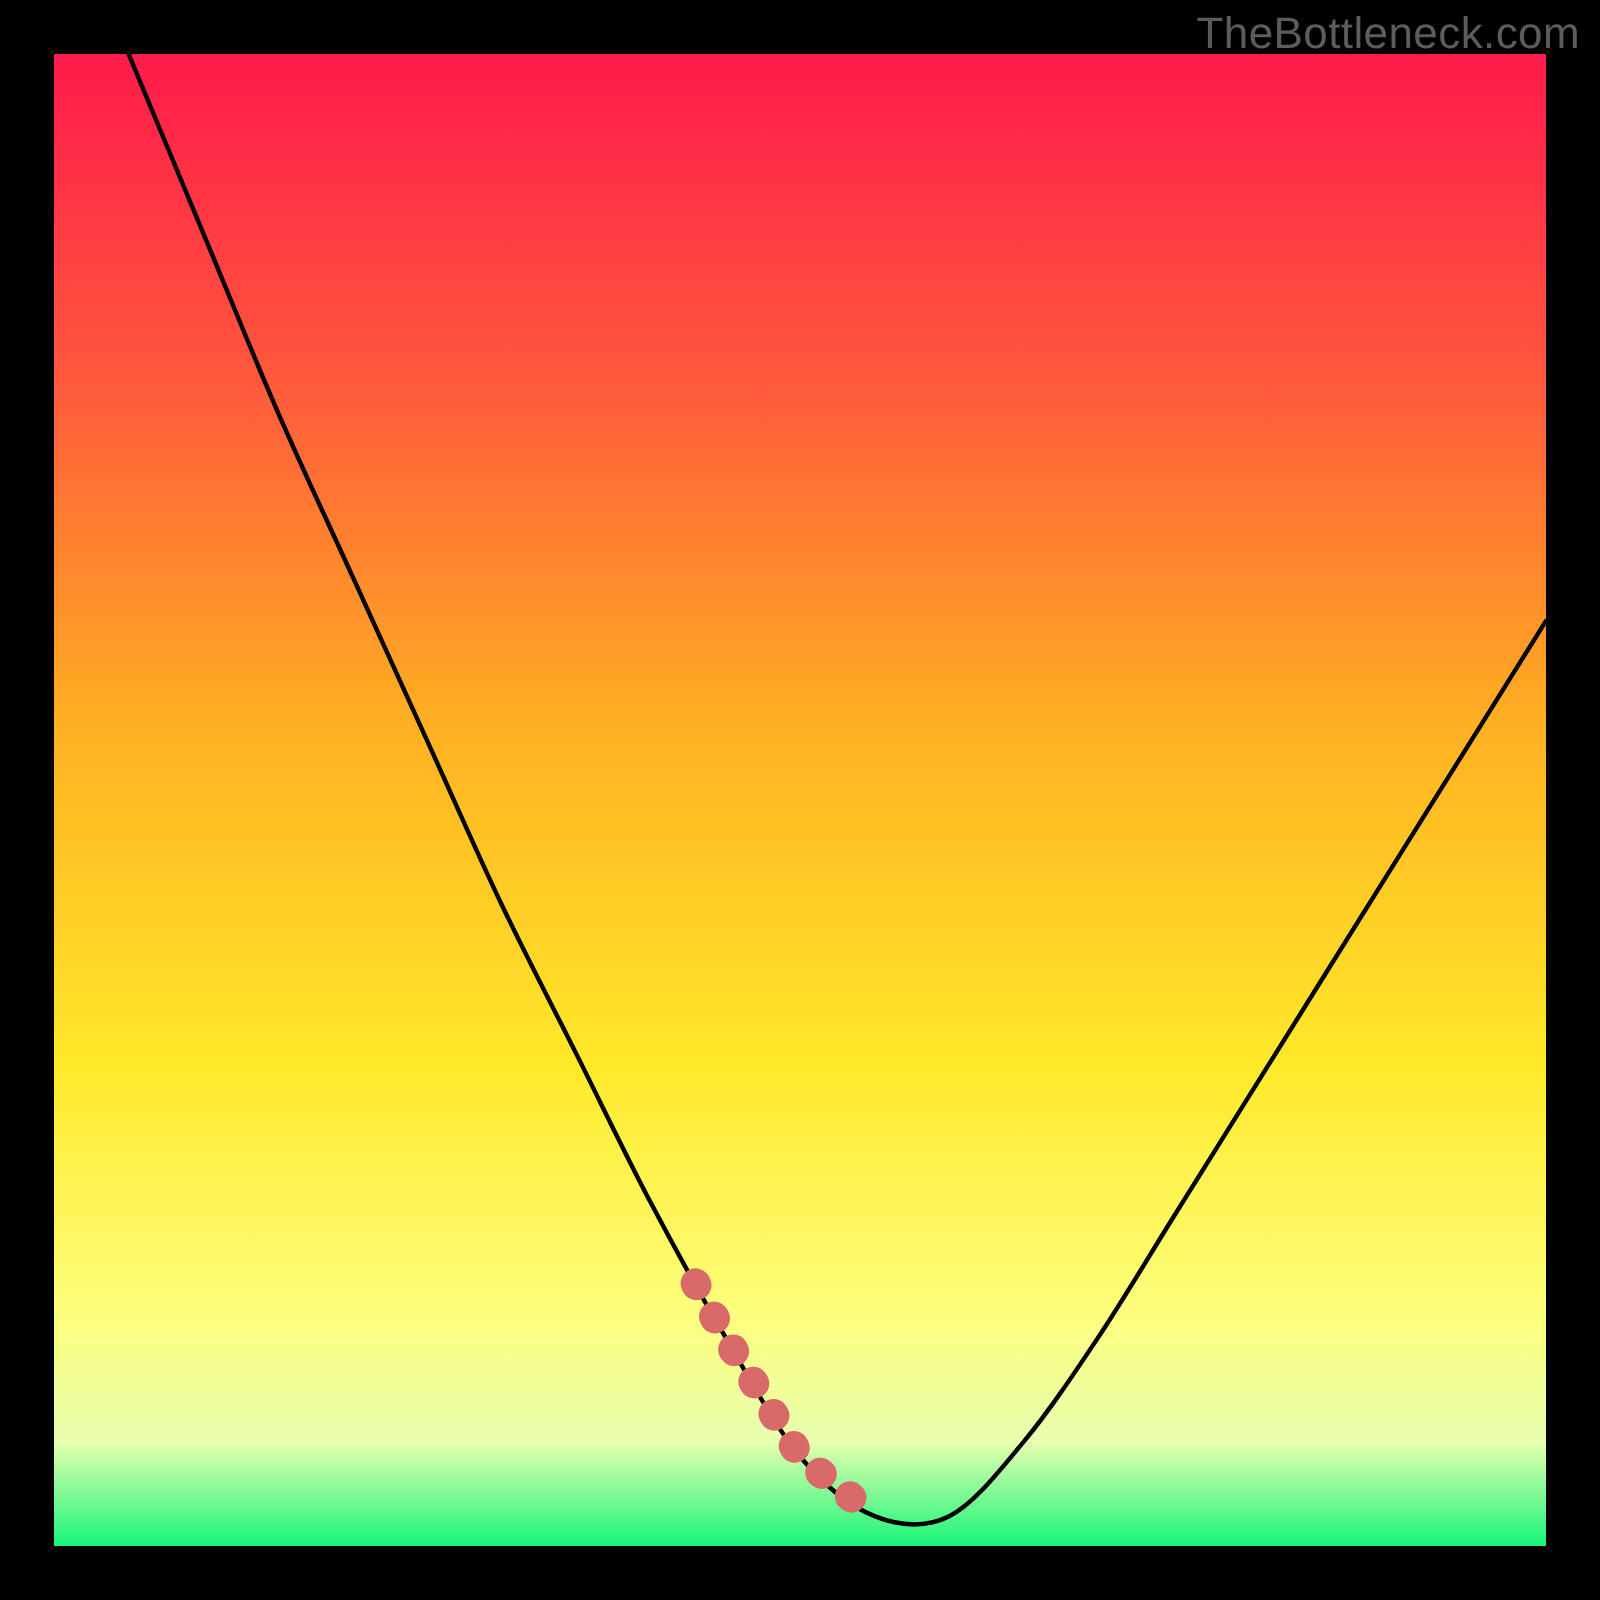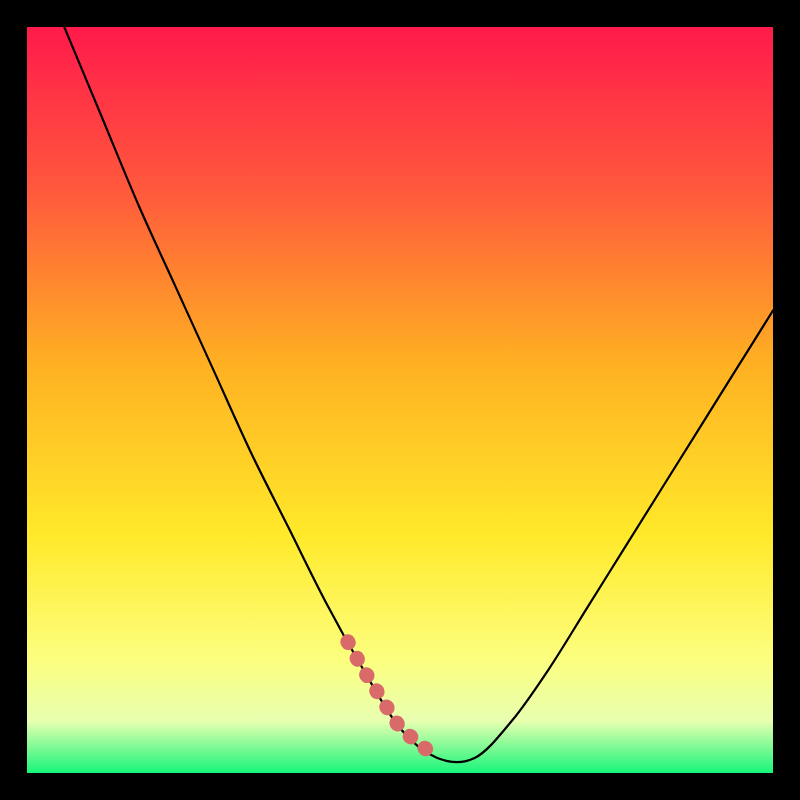--- a/index.html
+++ b/index.html
@@ -37,20 +37,21 @@
     letter-spacing: 0.2px;
   }
   svg {
     display: block;
   }
 </style>
 </head>
 <body>
 
 <div class="frame">
+  <div class="watermark">TheBottleneck.com</div>
 
   <svg class="plot" viewBox="0 0 746 746" width="746" height="746" preserveAspectRatio="none">
     <defs>
       <linearGradient id="bg" x1="0" y1="0" x2="0" y2="1">
         <stop offset="0%" stop-color="#ff1a4b"></stop>
         <stop offset="22%" stop-color="#ff593c"></stop>
         <stop offset="45%" stop-color="#ffb022"></stop>
         <stop offset="68%" stop-color="#ffe92a"></stop>
         <stop offset="85%" stop-color="#fcff80"></stop>
         <stop offset="93%" stop-color="#e8ffb0"></stop>

